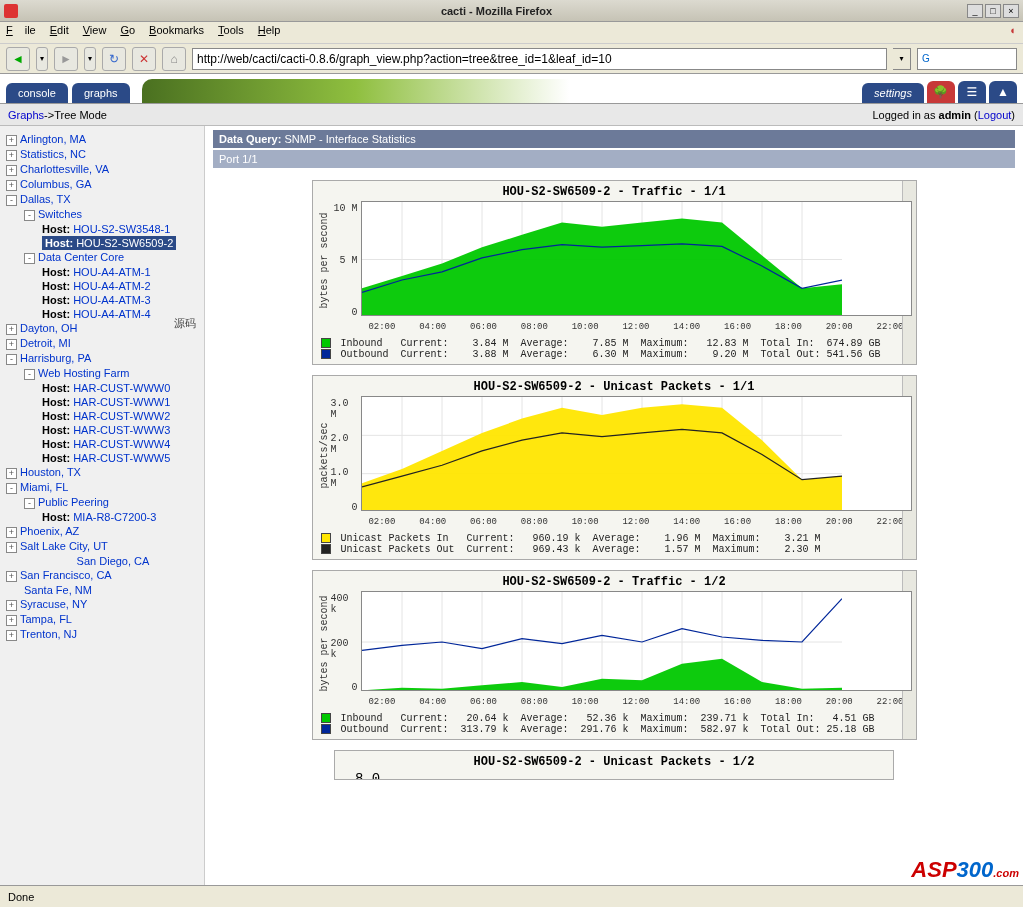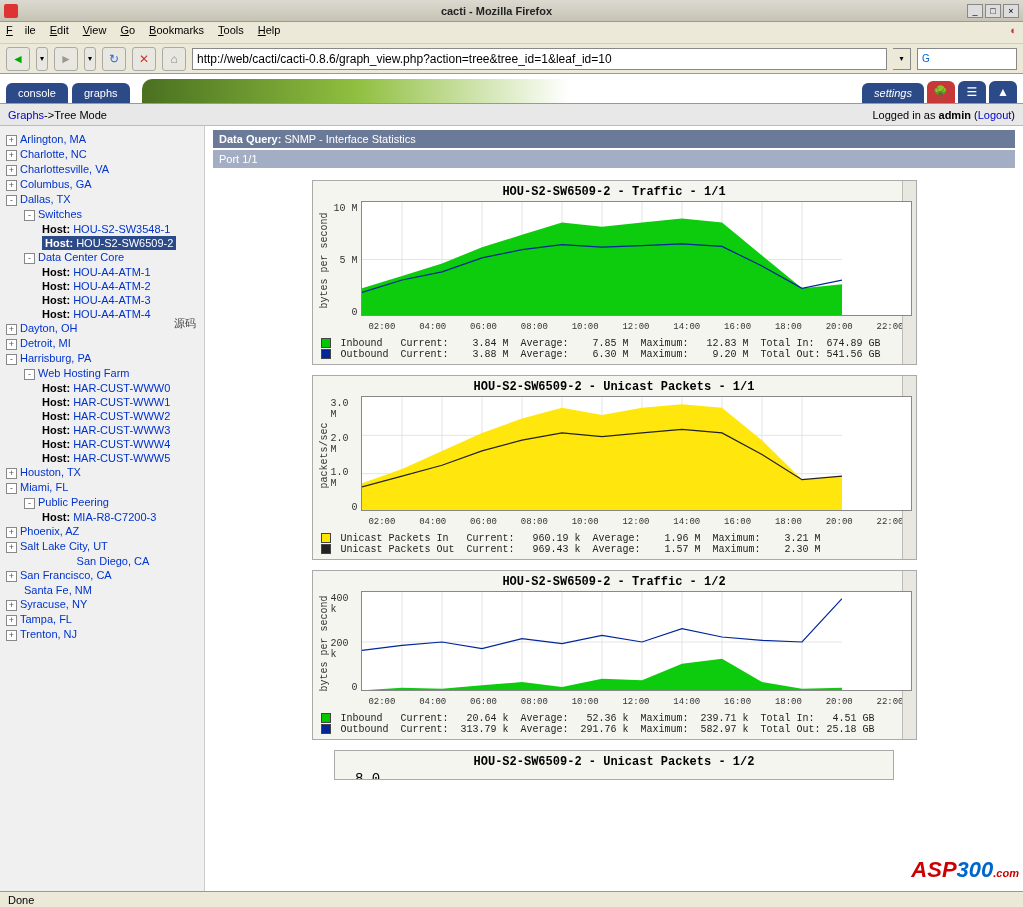--- a/index.html
+++ b/index.html
@@ -53,21 +53,21 @@
 .graph-title { text-align: center; font-family: "Courier New", monospace; font-weight: bold; font-size: 12px; padding: 4px 0 2px; }
 .plot-row { display: flex; padding: 0 4px; }
 .y-label { width: 14px; display: flex; align-items: center; justify-content: center; }
 .y-label span { transform: rotate(-90deg); white-space: nowrap; font-family: "Courier New", monospace; font-size: 10px; color:#333; }
 .y-ticks { width: 30px; display: flex; flex-direction: column; justify-content: space-between; align-items: flex-end; font-family: "Courier New", monospace; font-size: 10px; padding: 2px 3px 2px 0; color:#333; }
 .plot { flex: 1; border: 1px solid #888; position: relative; background: #fff; overflow: hidden; }
 .x-ticks { display: flex; justify-content: space-around; font-family: "Courier New", monospace; font-size: 9px; padding: 2px 0 2px 44px; color:#333; }
 .legend { font-family: "Courier New", monospace; font-size: 10px; padding: 4px 8px; white-space: pre; color:#222; }
 .leg-sq { display: inline-block; width: 10px; height: 10px; border: 1px solid #444; vertical-align: middle; margin-right: 4px; }
 .side-strip { position: absolute; right: 0; top: 0; bottom: 0; width: 14px; background: #e8e8e0; border-left: 1px solid #bbb; }
-.status-bar { background: #ece9d8; height: 16px; border-top: 1px solid #999; display: flex; align-items: center; padding: 0 8px; font-size: 11px; }
+.status-bar { background: #ece9d8; height: 22px; border-top: 1px solid #999; display: flex; align-items: center; padding: 0 8px; font-size: 11px; }
 .watermark { position: fixed; right: 4px; bottom: 24px; font-style: italic; font-weight: bold; font-size: 22px; }
 .watermark .a { color:#c00; } .watermark .b { color:#06c; } .watermark .c { color:#c00; font-size:11px; }
 svg { display: block; }
 </style>
 </head>
 <body>
 
 <div class="titlebar">
   <span class="icon"></span>
   <span class="title">cacti - Mozilla Firefox</span>
@@ -125,21 +125,21 @@
     (<a>Logout</a>)
   </span>
 </div>
 
 <div class="main">
   <div class="sidebar">
     <span class="floating">源码</span>
     <div class="tree" id="tree">
         <ul>
           <li class="lvl1"><span class="tog">+</span><a>Arlington, MA</a></li>
-          <li class="lvl1"><span class="tog">+</span><a>Charlotte, NC</a></li>
+          <li class="lvl1"><span class="tog">+</span><a>Statistics, NC</a></li>
           <li class="lvl1"><span class="tog">+</span><a>Charlottesville, VA</a></li>
           <li class="lvl1"><span class="tog">+</span><a>Columbus, GA</a></li>
           <li class="lvl1"><span class="tog">-</span><a>Dallas, TX</a></li>
           <li class="lvl2"><span class="tog">-</span><a>Switches</a></li>
           <li class="lvl3"><a><span class="hostlbl">Host: </span>HOU-S2-SW3548-1</a></li>
           <li class="lvl3"><a class="selected"><span class="hostlbl">Host: </span>HOU-S2-SW6509-2</a></li>
           <li class="lvl2"><span class="tog">-</span><a>Data Center Core</a></li>
           <li class="lvl3"><a><span class="hostlbl">Host: </span>HOU-A4-ATM-1</a></li>
           <li class="lvl3"><a><span class="hostlbl">Host: </span>HOU-A4-ATM-2</a></li>
           <li class="lvl3"><a><span class="hostlbl">Host: </span>HOU-A4-ATM-3</a></li>

